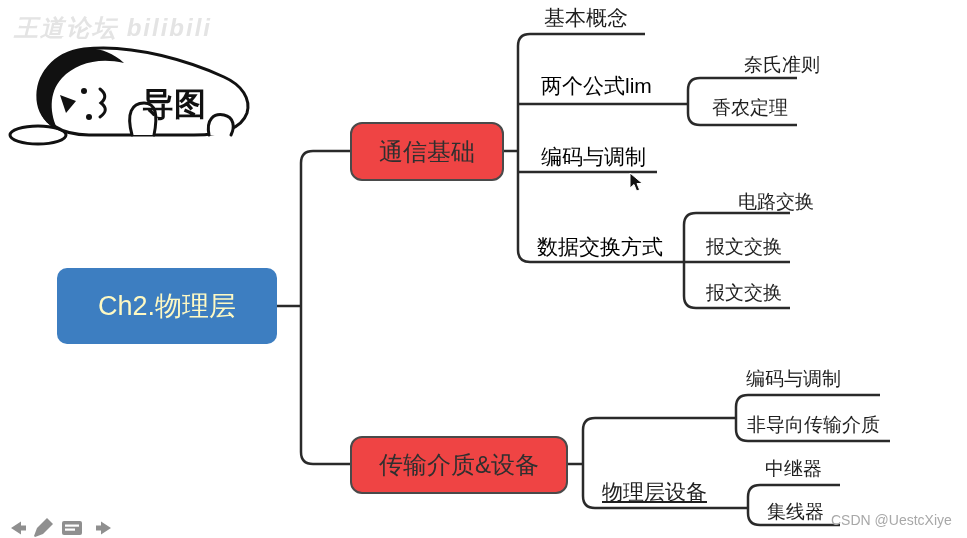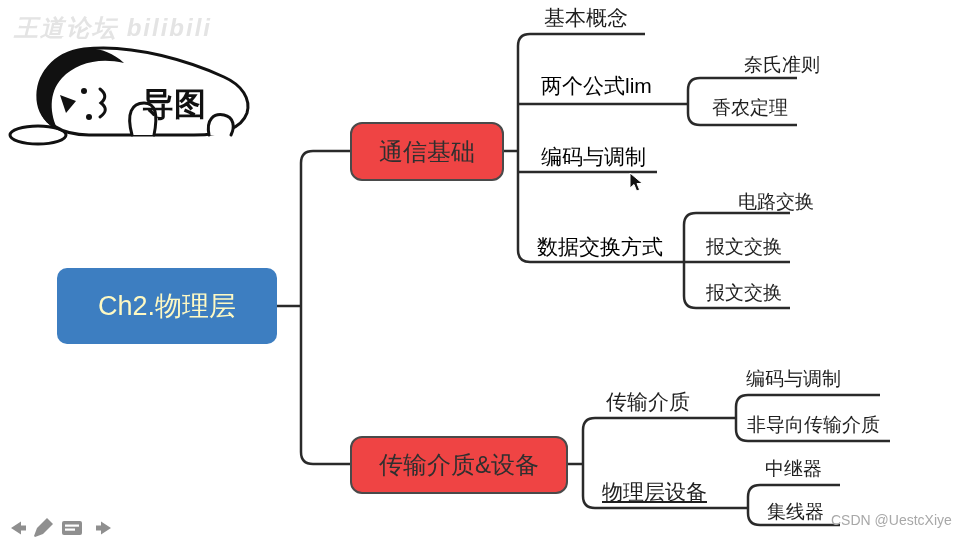--- a/index.html
+++ b/index.html
@@ -69,21 +69,20 @@
   <div class="node lv2 red" style="left:541px;top:143px;">编码与调制</div>
   <div class="node lv2 red" style="left:537px;top:233px;">数据交换方式</div>
 
   <div class="node lv3" style="left:712px;top:52px;margin-left:32px;">奈氏准则</div>
   <div class="node lv3" style="left:712px;top:95px;">香农定理</div>
 
   <div class="node lv3" style="left:706px;top:189px;margin-left:32px;">电路交换</div>
   <div class="node lv3" style="left:706px;top:234px;">报文交换</div>
   <div class="node lv3" style="left:706px;top:280px;">报文交换</div>
 
-  <div class="node lv2" style="left:606px;top:388px;">传输介质</div>
   <div class="node lv2" style="left:602px;top:478px;text-decoration:underline;">物理层设备</div>
 
   <div class="node lv3" style="left:746px;top:366px;">编码与调制</div>
   <div class="node lv3" style="left:747px;top:412px;">非导向传输介质</div>
 
   <div class="node lv3" style="left:765px;top:456px;">中继器</div>
   <div class="node lv3" style="left:767px;top:499px;">集线器</div>
 
   <svg width="16" height="22" style="left:629px;top:172px;">
     <path d="M1 1 L1 16 L5 12.5 L7.6 19 L10.6 17.8 L8 11.5 L13.5 11.5 Z" fill="#111" stroke="#fff" stroke-width="1"></path>

